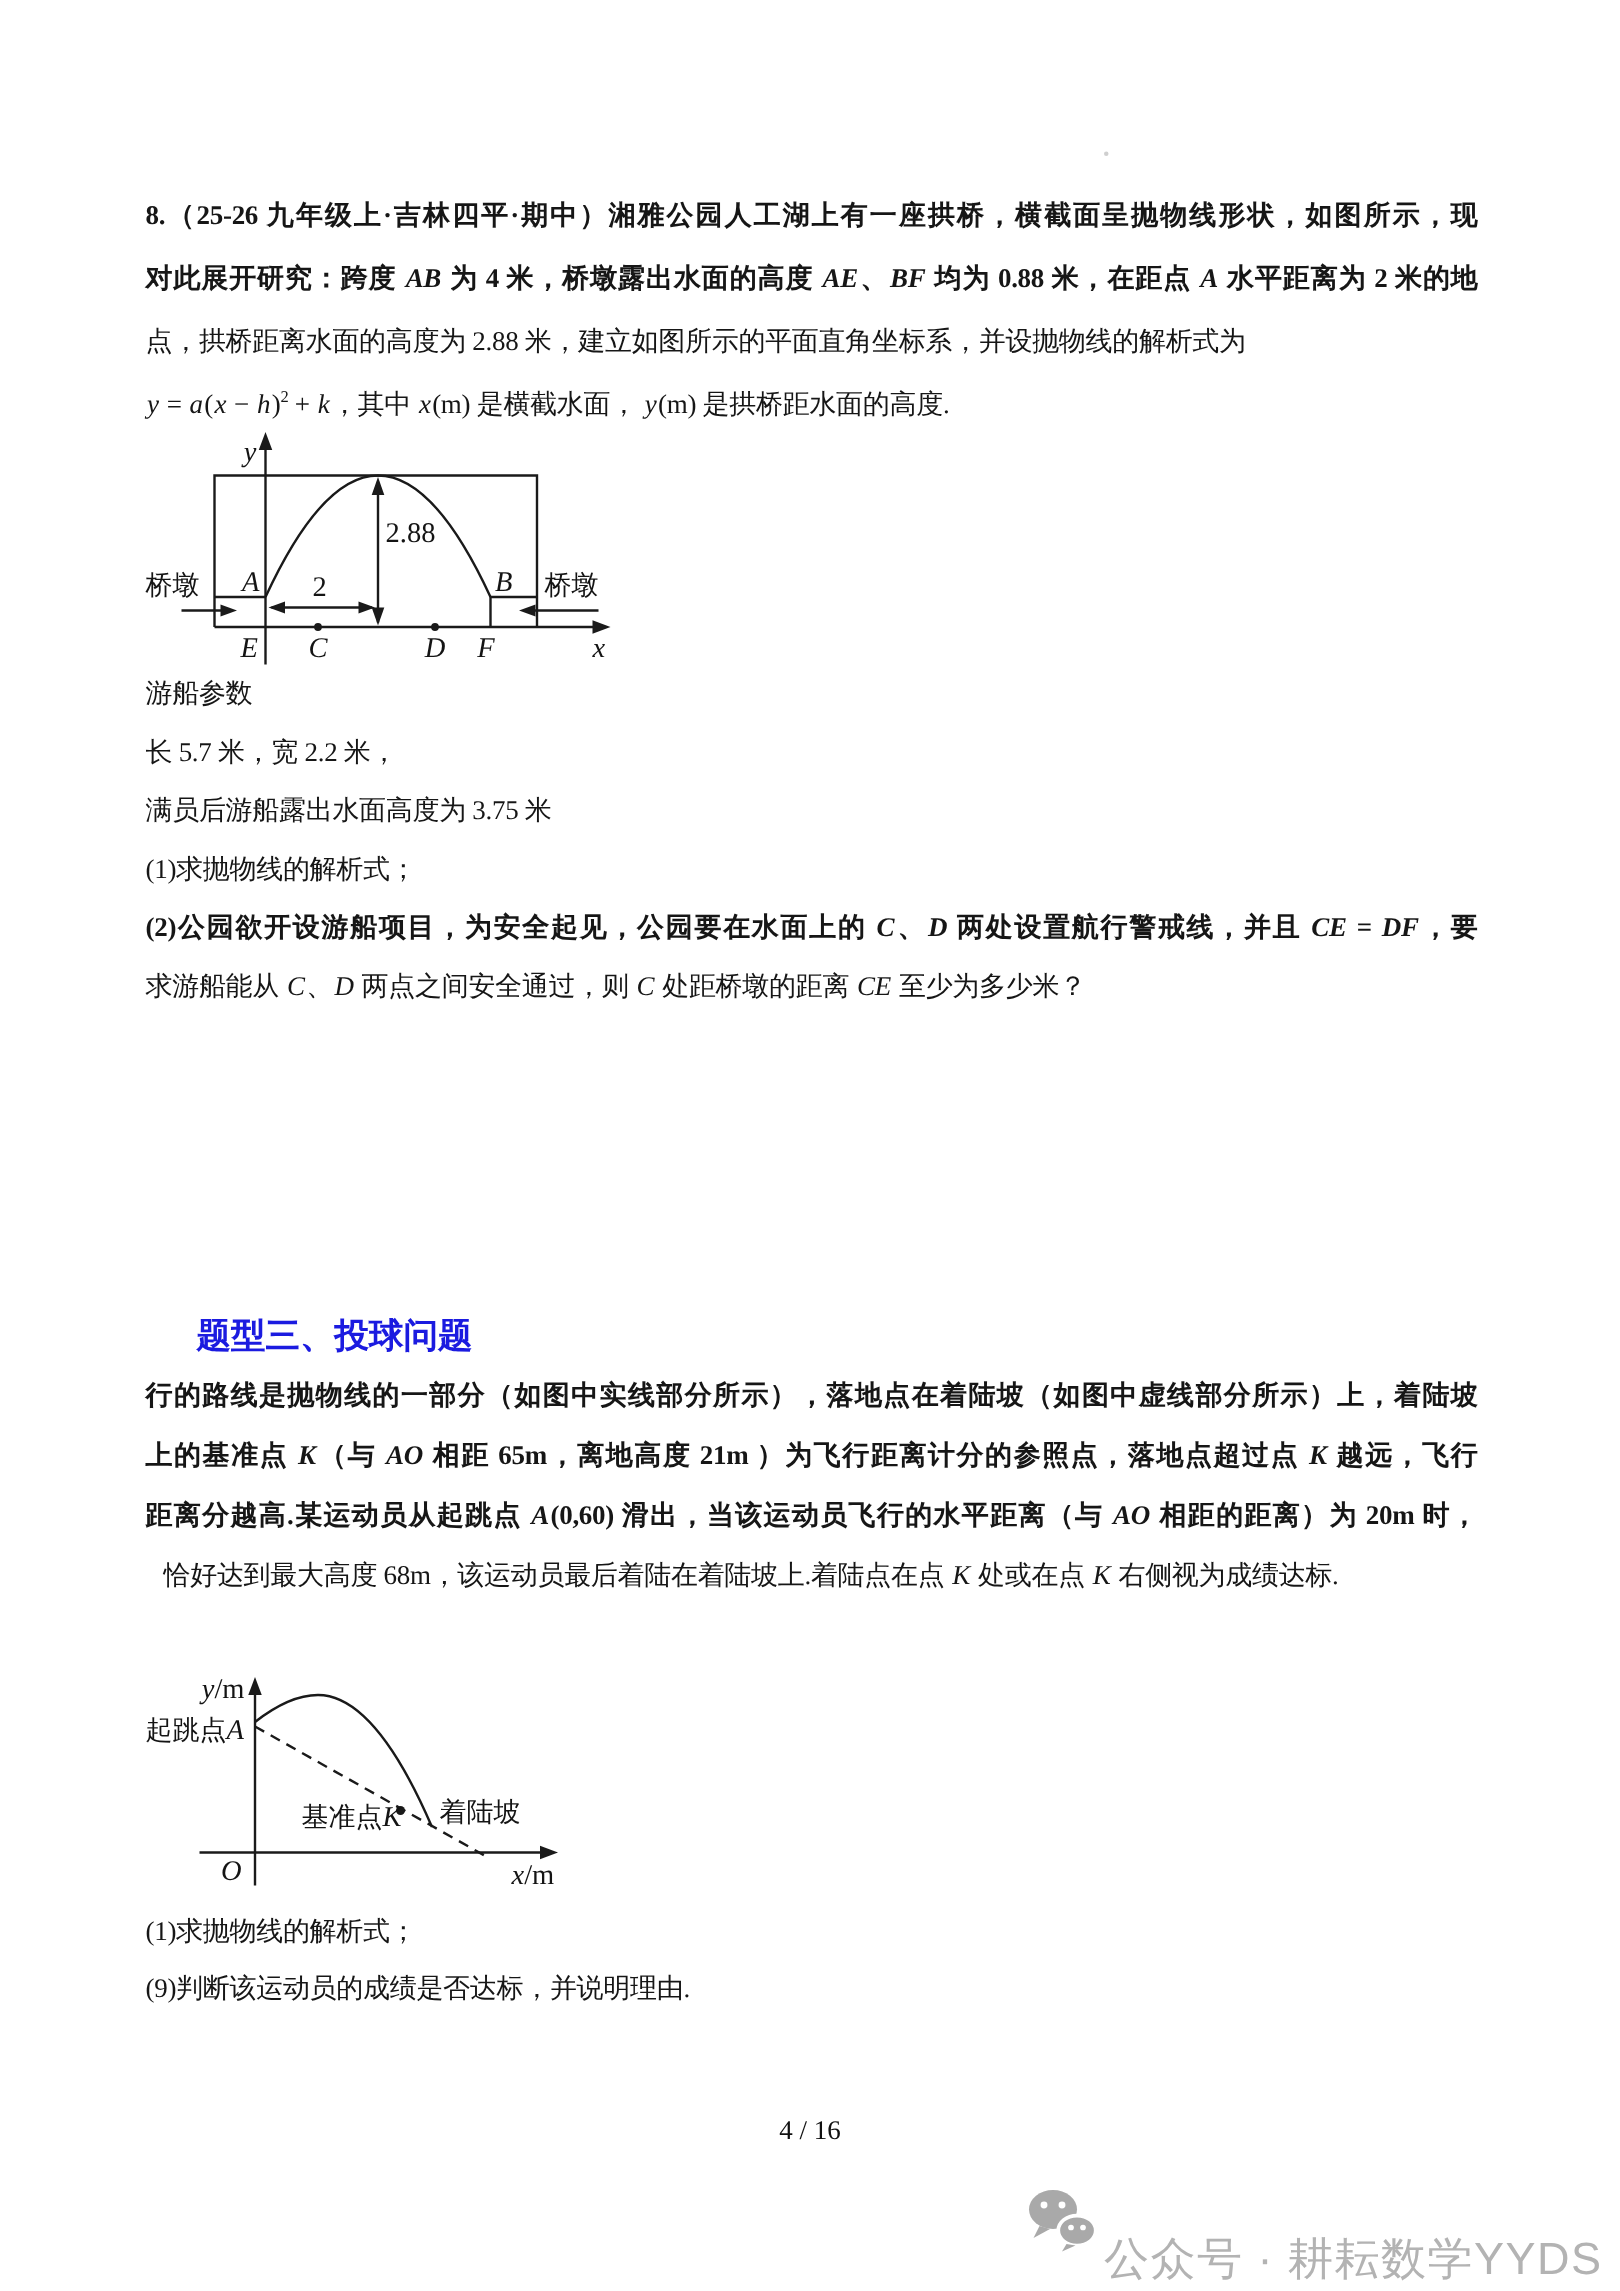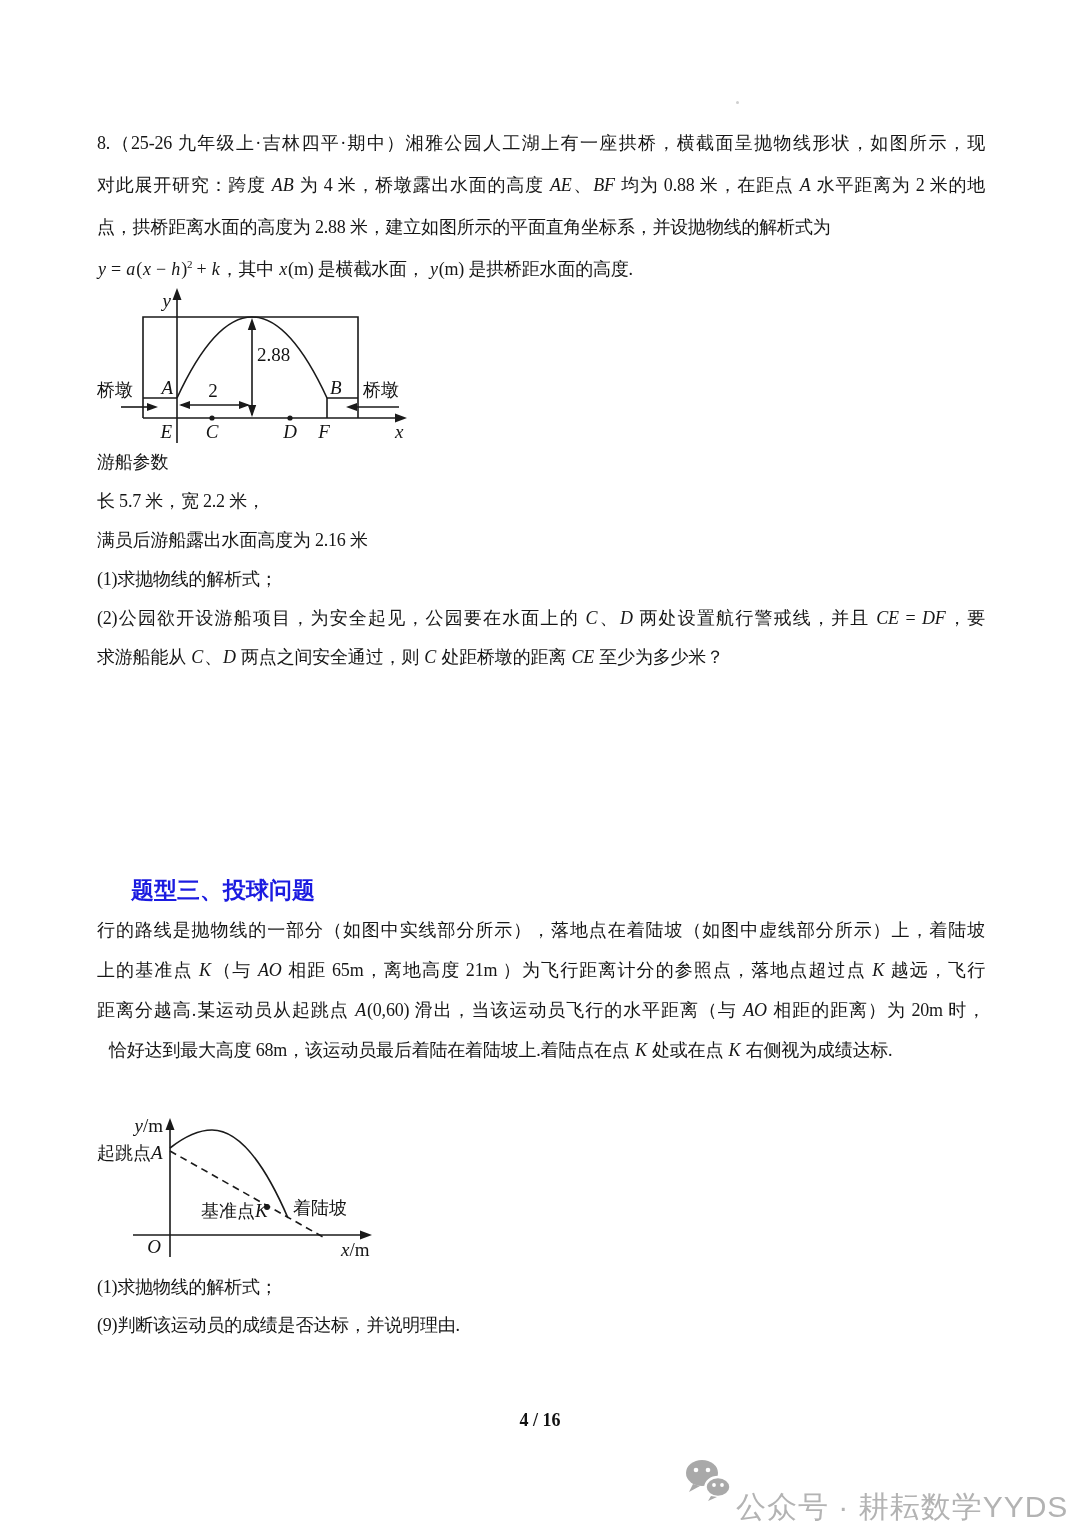--- a/index.html
+++ b/index.html
@@ -6,36 +6,36 @@
   .page{
     position:relative; width:1080px; height:1527px; background:#ffffff;
     font-family:"Liberation Serif","DejaVu Serif",serif; color:#161616;
     overflow:hidden; margin:0 auto;
   }
   .tblock{position:absolute; left:97px; width:888px;}
   .line{display:block; width:888px; font-size:18px; letter-spacing:-0.2px; white-space:nowrap;}
   .p8 .line,.p9 .line{height:42px; line-height:42px;}
   .boat .line{height:39px; line-height:39px;}
   .q9 .line{height:38px; line-height:38px;}
-  .j{text-align:justify; text-align-last:justify; white-space:normal;}
+  .j{text-align:justify; text-align-last:justify; white-space:normal;font-weight:bold;}
   .it{font-style:italic; font-family:"Liberation Serif","DejaVu Serif",serif; padding:0 1px;}
   sup{font-size:11px; line-height:0;}
   .heading{
     position:absolute; left:97px; top:874px; margin:0; font-size:23px; height:32px; line-height:32px;
     font-family:"Liberation Sans","DejaVu Sans",sans-serif; font-weight:bold;
   }
   .figure{position:absolute;}
   .fi{font:italic 19px "Liberation Serif","DejaVu Serif",serif; fill:#141414;}
   .fs{font:19px "Liberation Serif","DejaVu Serif",serif; fill:#141414;}
   .fc{font:18px "Liberation Serif","DejaVu Serif",serif; fill:#141414;}
   .stroke{stroke:#1a1a1a; stroke-width:1.6; fill:none;}
   .fillink{fill:#1a1a1a; stroke:none;}
   .pageno{
     position:absolute; left:0; top:1410px; width:1080px; text-align:center;
-    font-size:18px; font-weight:bold; color:#111;
+    font-size:18px; font-weight:normal; color:#111;
   }
   .artifact{position:absolute; left:736px; top:101px; width:3px; height:3px; background:#cfcfcf; border-radius:50%;}
   .footer-text{
     position:absolute; left:736px; top:1458px; height:44px; line-height:44px;
     font-family:"Liberation Sans","DejaVu Sans",sans-serif; font-size:30px; letter-spacing:1px;
   }
   .footer-icon{position:absolute; left:684px; top:1458px;}
 </style>
 </head>
 <body>
@@ -86,21 +86,21 @@
     <text x="229" y="153" text-anchor="middle" class="fi">F</text>
     <text x="162" y="76" class="fs">2.88</text>
     <text x="118" y="112" text-anchor="middle" class="fs">2</text>
     <text x="2" y="111" class="fc">桥墩</text>
     <text x="268" y="111" class="fc">桥墩</text>
   </svg>
 
   <div class="tblock boat" style="top:443px;">
     <div class="line">游船参数</div>
     <div class="line">长 5.7 米，宽 2.2 米，</div>
-    <div class="line">满员后游船露出水面高度为 2.16 米</div>
+    <div class="line">满员后游船露出水面高度为 3.75 米</div>
     <div class="line">(1)求抛物线的解析式；</div>
     <div class="line j"><span>(2)公园欲开设游船项目，为安全起见，公园要在水面上的 </span><span class="it">C</span><span>、</span><span class="it">D</span><span> 两处设置航行警戒线，并且 </span><span class="it">CE</span><span> = </span><span class="it">DF</span><span>，要</span></div>
     <div class="line"><span>求游船能从 </span><span class="it">C</span><span>、</span><span class="it">D</span><span> 两点之间安全通过，则 </span><span class="it">C</span><span> 处距桥墩的距离 </span><span class="it">CE</span><span> 至少为多少米？</span></div>
   </div>
 
   <h3 class="heading" id="section-heading" style="color: rgb(27, 27, 224); margin-left: 34px;">题型三、投球问题</h3>
 
   <div class="tblock p9" style="top:910px;">
     <div class="line j" style="height:40px;line-height:40px;"><span>行的路线是抛物线的一部分（如图中实线部分所示），落地点在着陆坡（如图中虚线部分所示）上，着陆坡</span></div>
     <div class="line j" style="height:40px;line-height:40px;"><span>上的基准点 </span><span class="it">K</span><span>（与 </span><span class="it">AO</span><span> 相距 65m，离地高度 21m ）为飞行距离计分的参照点，落地点超过点 </span><span class="it">K</span><span> 越远，飞行</span></div>

